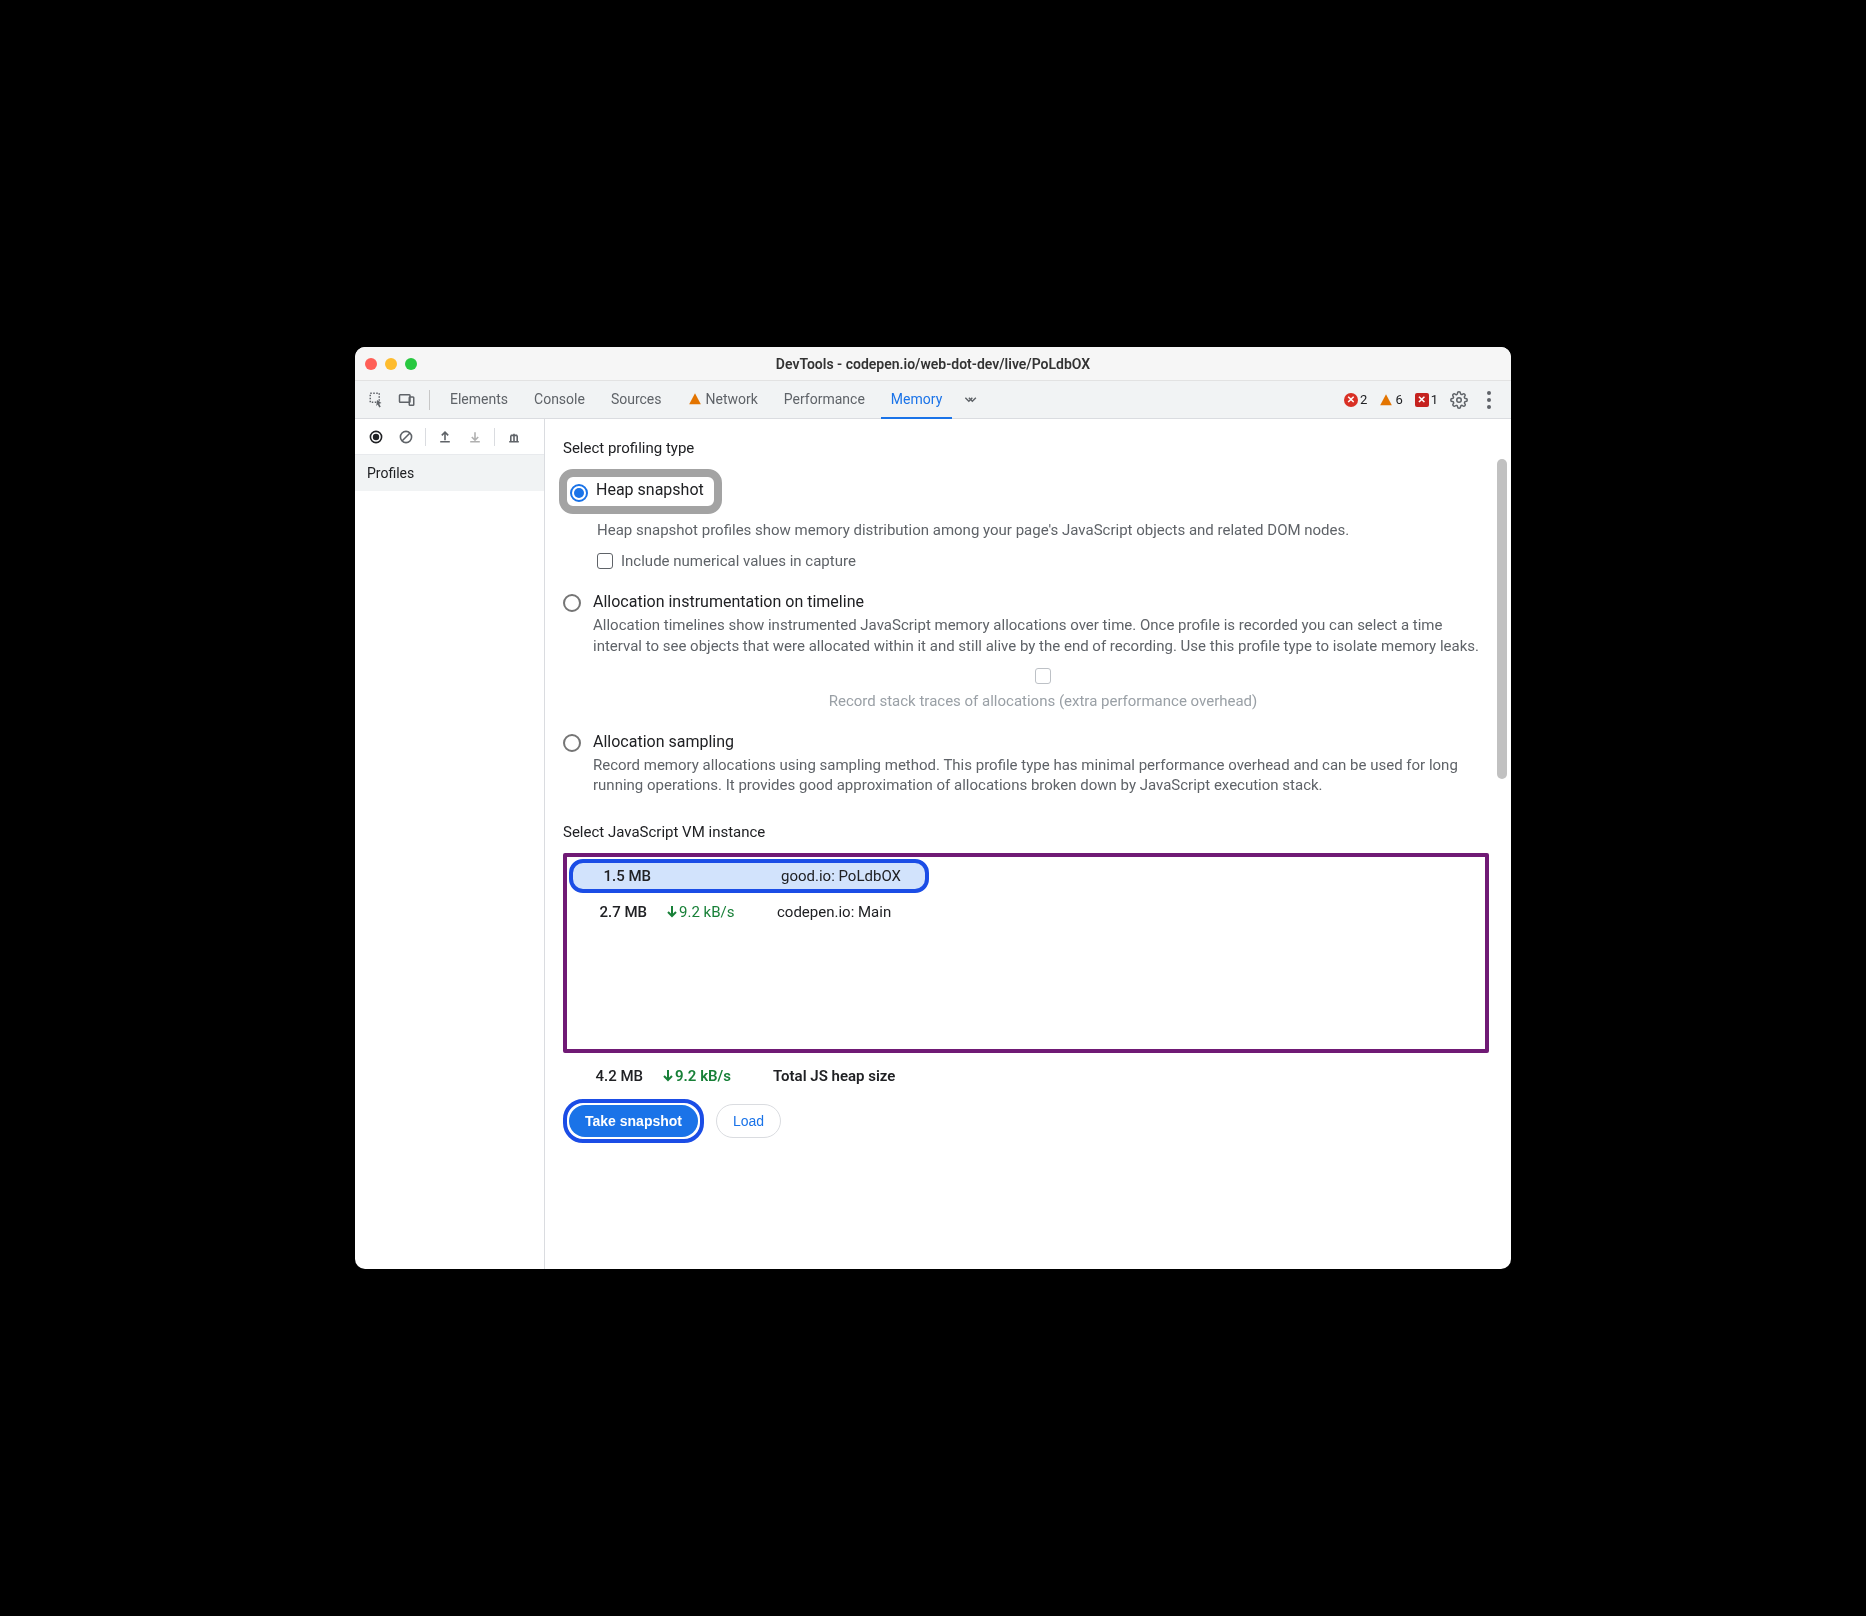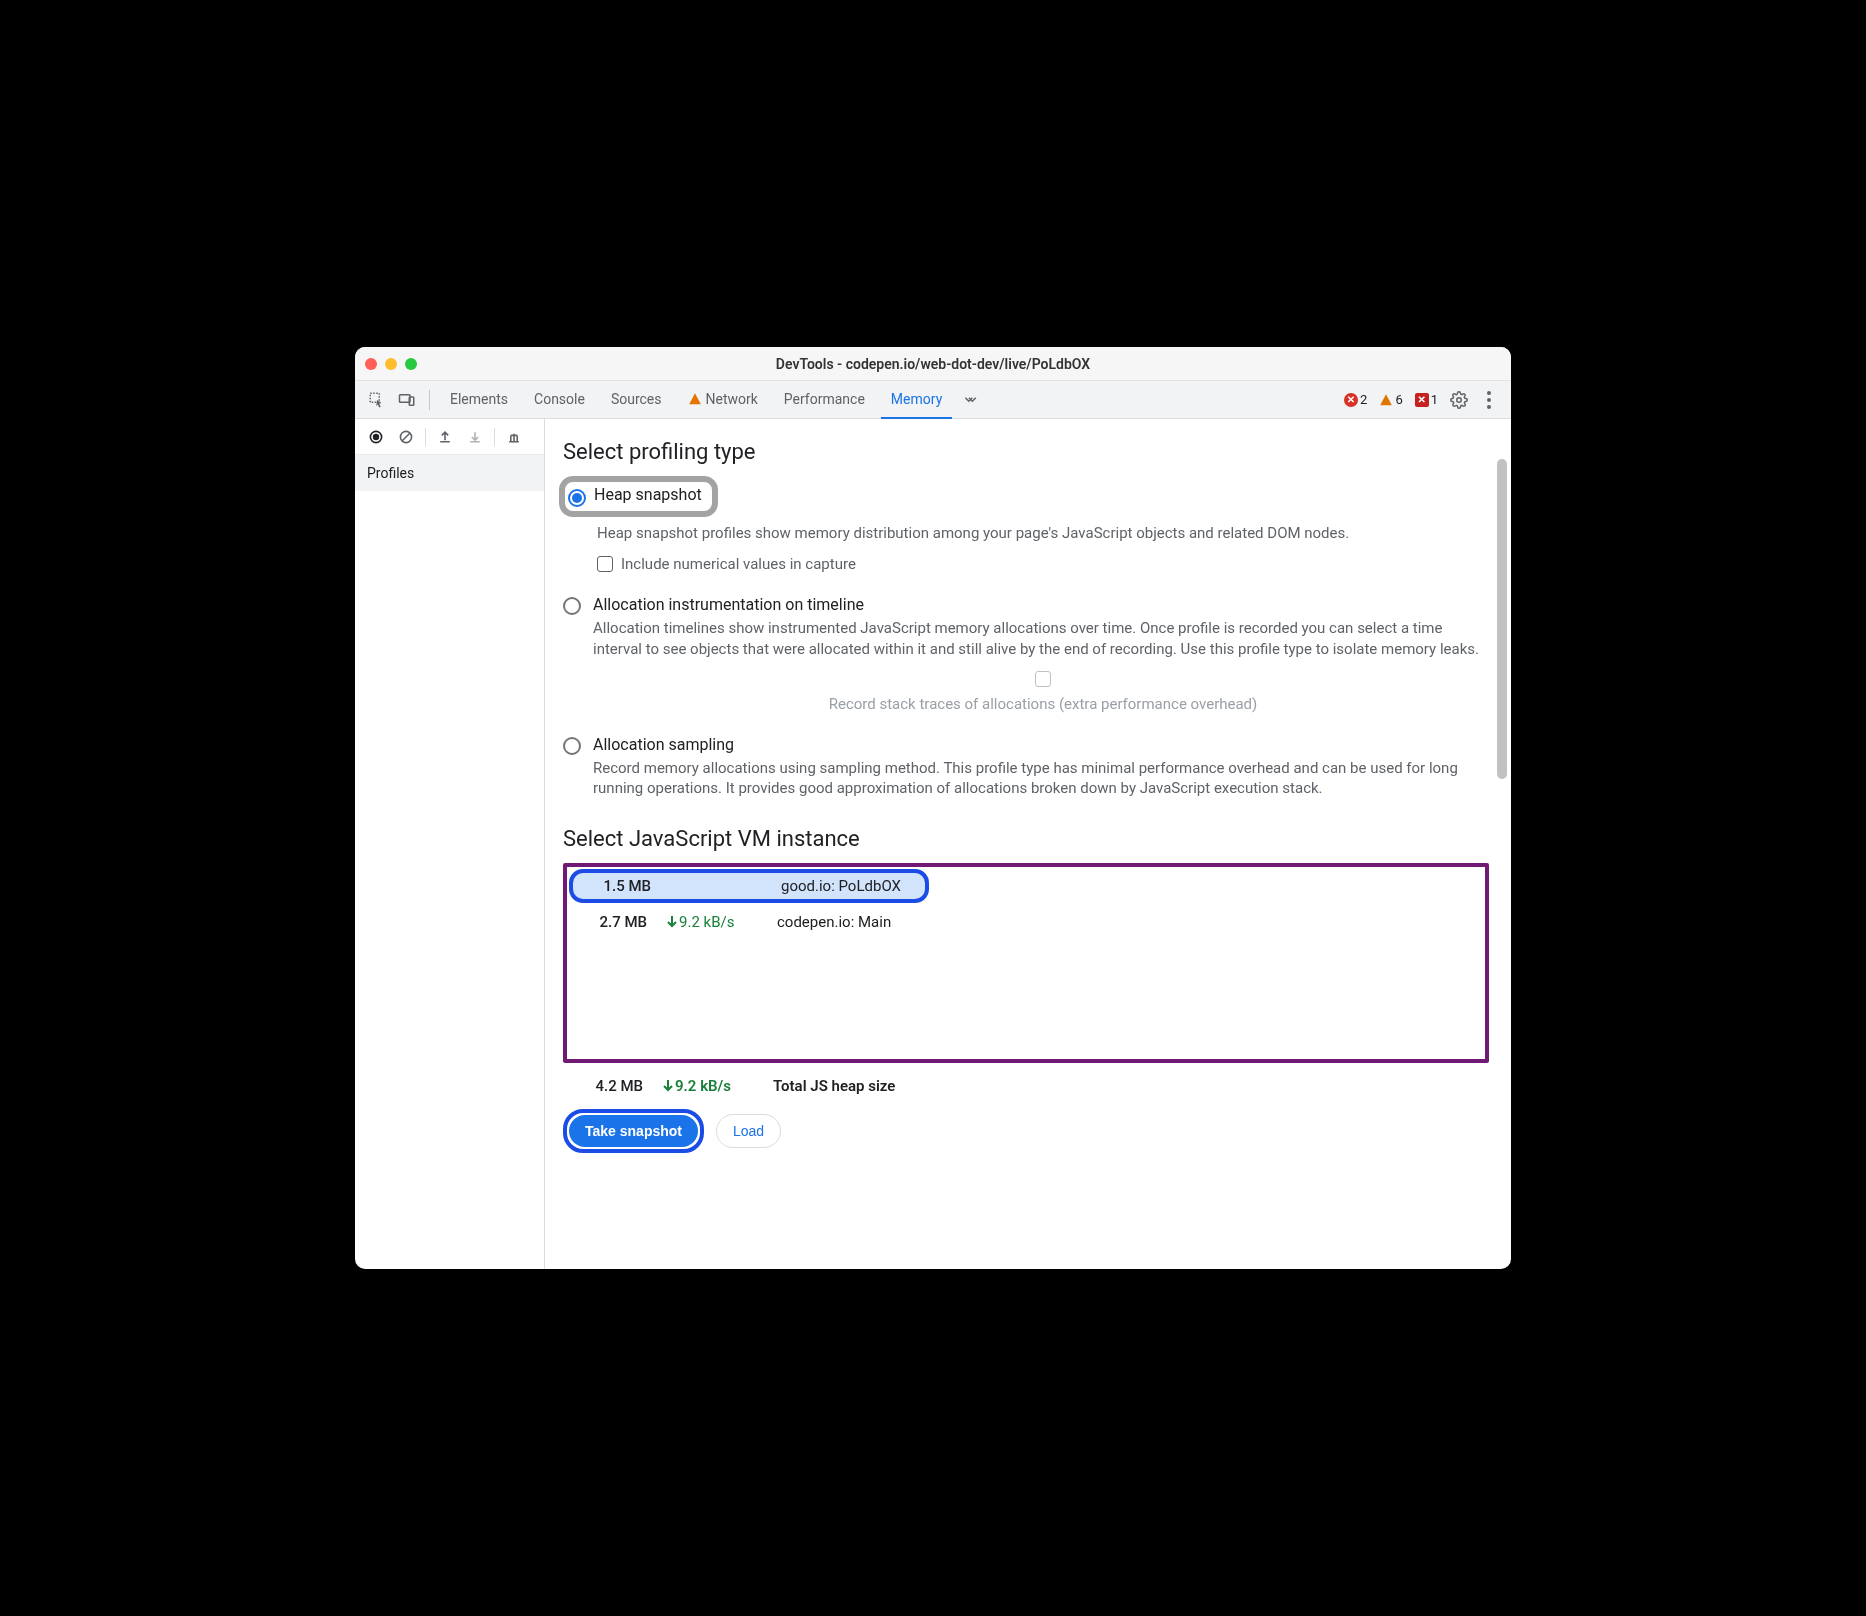--- a/index.html
+++ b/index.html
@@ -52,34 +52,34 @@
   .badge .icon-circle { width:14px; height:14px; border-radius:50%; display:inline-flex; align-items:center; justify-content:center; color:#fff; font-size:10px; font-weight:700;}
   .badge.err .icon-circle{background:#d93025;}
   .badge.close .icon-circle{background:#c5221f; border-radius:2px;}
   .body { display:flex; height:850px; }
   .sidebar { width:190px; border-right:1px solid #dadce0; display:flex; flex-direction:column;}
   .side-tools { height:36px; display:flex; align-items:center; gap:4px; padding:0 8px; border-bottom:1px solid #e8eaed;}
   .side-tools .tool-icon { width:26px; height:26px;}
   .side-vr { width:1px; height:18px; background:#dadce0; margin:0 2px;}
   .side-item { padding:10px 12px; background:#f1f3f4; font-size:14px; color:#202124; cursor:pointer;}
   .main { flex:1; overflow:auto; padding:12px 22px 24px 18px; position:relative;}
-  h2 { font-weight:400; font-size:22px; margin:8px 0 12px 0; color:#202124;}
+  h2 { font-weight:400; font-size:15px; margin:8px 0 12px 0; color:#202124;}
   .option { display:flex; gap:12px; margin:8px 0 6px 0; align-items:flex-start;}
   .radio {
     width:18px; height:18px; border:2px solid #757575; border-radius:50%; display:inline-flex; align-items:center; justify-content:center; flex:0 0 auto; margin-top:2px;
   }
   .radio.checked { border-color:#1a73e8;}
   .radio.checked::after{content:""; width:10px; height:10px; background:#1a73e8; border-radius:50%;}
   .opt-title { font-size:16px; color:#202124; margin-bottom:4px;}
   .opt-desc { color:#5f6368; font-size:15px; line-height:1.35;}
   .sub { display:flex; align-items:center; gap:8px; margin:12px 0 0 34px; color:#5f6368; font-size:15px;}
   .chk { width:16px; height:16px; border:1.5px solid #5f6368; border-radius:3px; display:inline-block;}
   .chk.disabled { border-color:#bdc1c6;}
   .highlight {
-    border:6px solid #a3a3a3;
+    border:8px solid #a3a3a3;
     border-radius:14px;
     padding:3px 10px 3px 3px;
     display:inline-flex; align-items:center; gap:8px;
     margin-left:-4px;
   }
   .vm-box { border:4px solid #701a75; border-radius:2px; margin-top:0; height:200px; overflow:auto;}
   .vm-row { display:flex; align-items:center; padding:8px 10px; gap:20px; font-size:15px;}
   .vm-row.sel{ background:#d2e3fc;}
   .col-size { width:70px; text-align:right; font-weight:500; color:#202124;}
   .col-rate { width:90px; color:#188038; display:flex; align-items:center; gap:2px;}

